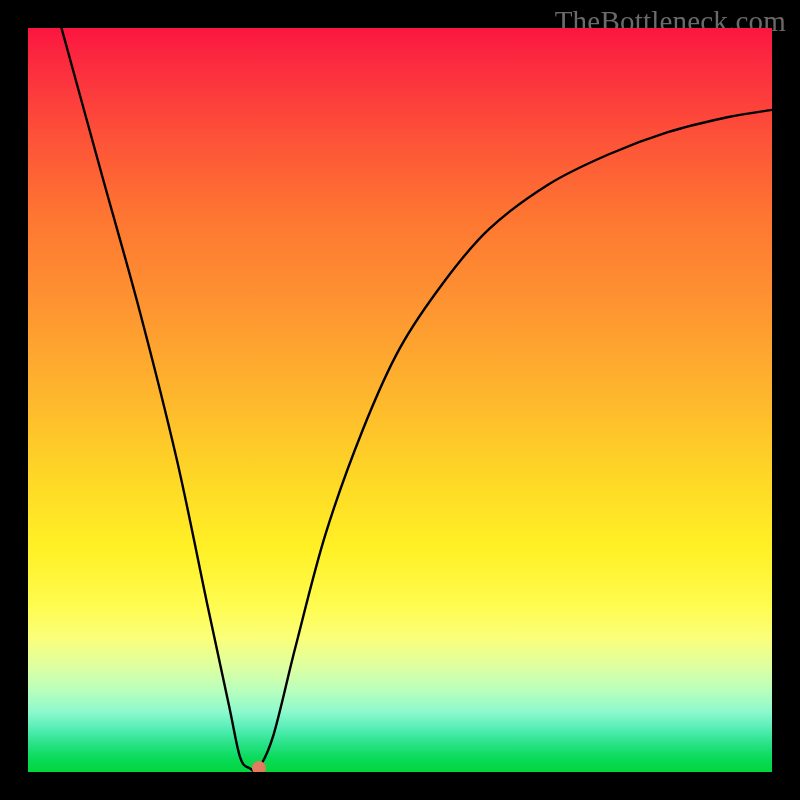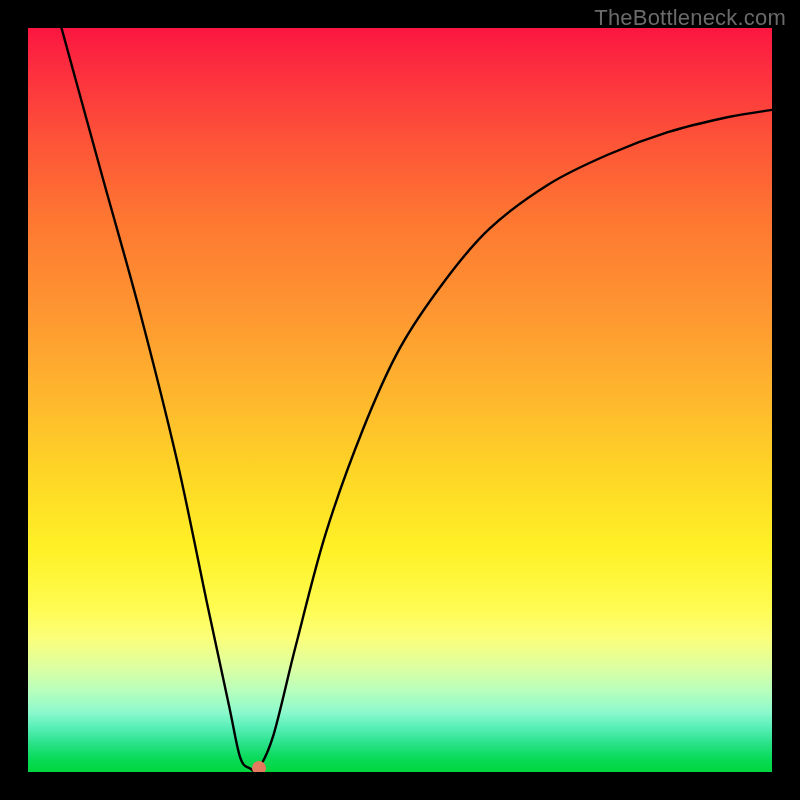--- a/index.html
+++ b/index.html
@@ -9,22 +9,23 @@
     background: #000;
     position: relative;
     font-family: Arial, Helvetica, sans-serif;
     overflow: hidden;
   }
   .watermark {
     position: absolute;
     top: 5px;
     right: 14px;
     color: #6a6a6a;
-    font-size: 22px;
+    font-size: 29px;
     letter-spacing: 0.2px;
+    font-family: Liberation Serif, serif;
   }
   .plot {
     position: absolute;
     left: 28px;
     top: 28px;
     width: 744px;
     height: 744px;
     overflow: hidden;
   }
   .gradient {

